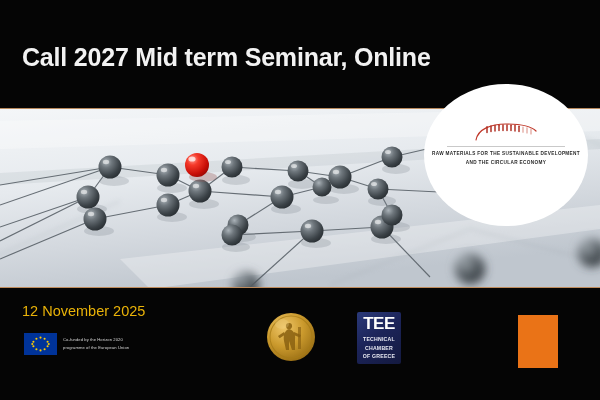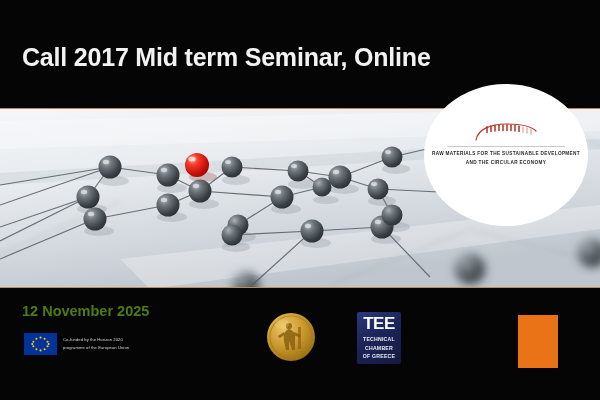--- a/index.html
+++ b/index.html
@@ -92,22 +92,22 @@
     text-transform: uppercase;
     font-weight: 600;
   }
 
   
   #date {
     position: absolute;
     left: 22px;
     top: 303px;
     font-size: 14.5px;
-    font-weight: 700;
-    color: #4d7c0f;
+    font-weight: 400;
+    color: #eab308;
     white-space: nowrap;
   }
 
   
   #eu-logo {
     position: absolute;
     left: 24px;
     top: 333px;
     display: flex;
     align-items: center;
@@ -173,21 +173,21 @@
     width: 40px;
     height: 53px;
     background: #ea7317;
   }
 </style>
 </head>
 <body>
 
 <div id="banner">
 
-  <div id="title">Call 2017 Mid term Seminar, Online</div>
+  <div id="title">Call 2027 Mid term Seminar, Online</div>
 
   <div id="photo-band">
     <svg width="600" height="180" viewBox="0 0 600 180">
       <defs>
         <linearGradient id="bgGrad" x1="0" y1="0" x2="0.35" y2="1">
           <stop offset="0%" stop-color="#f4f6f8"></stop>
           <stop offset="42%" stop-color="#e6eaee"></stop>
           <stop offset="72%" stop-color="#d3d8de"></stop>
           <stop offset="100%" stop-color="#bfc6ce"></stop>
         </linearGradient>

